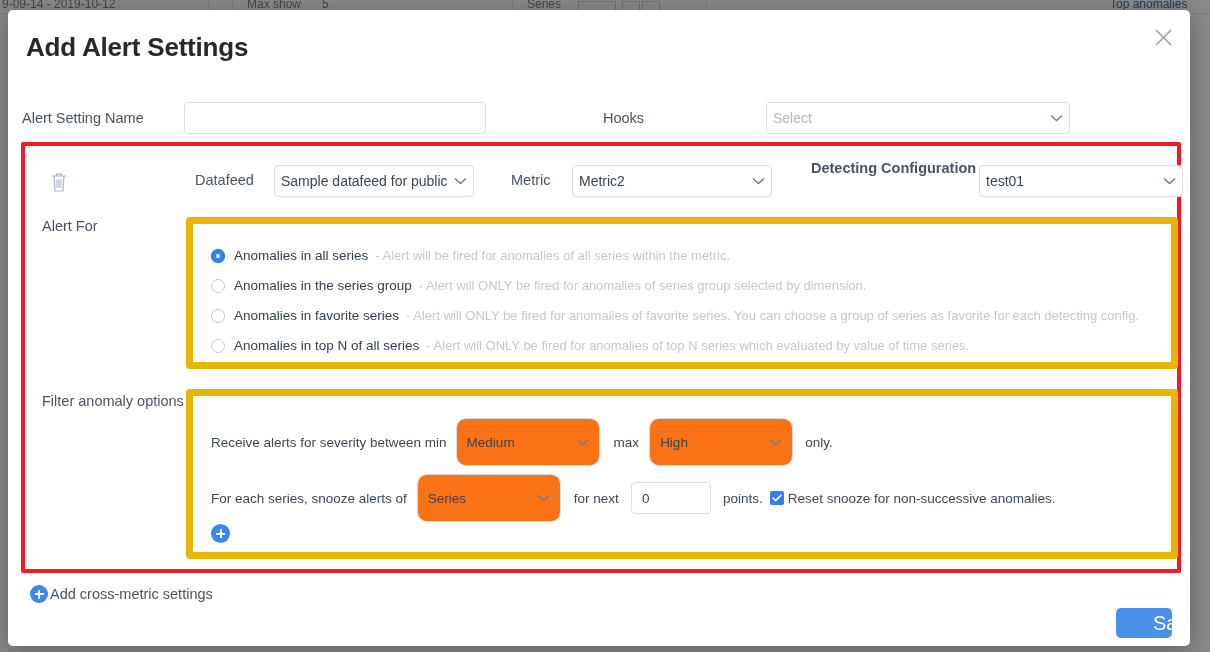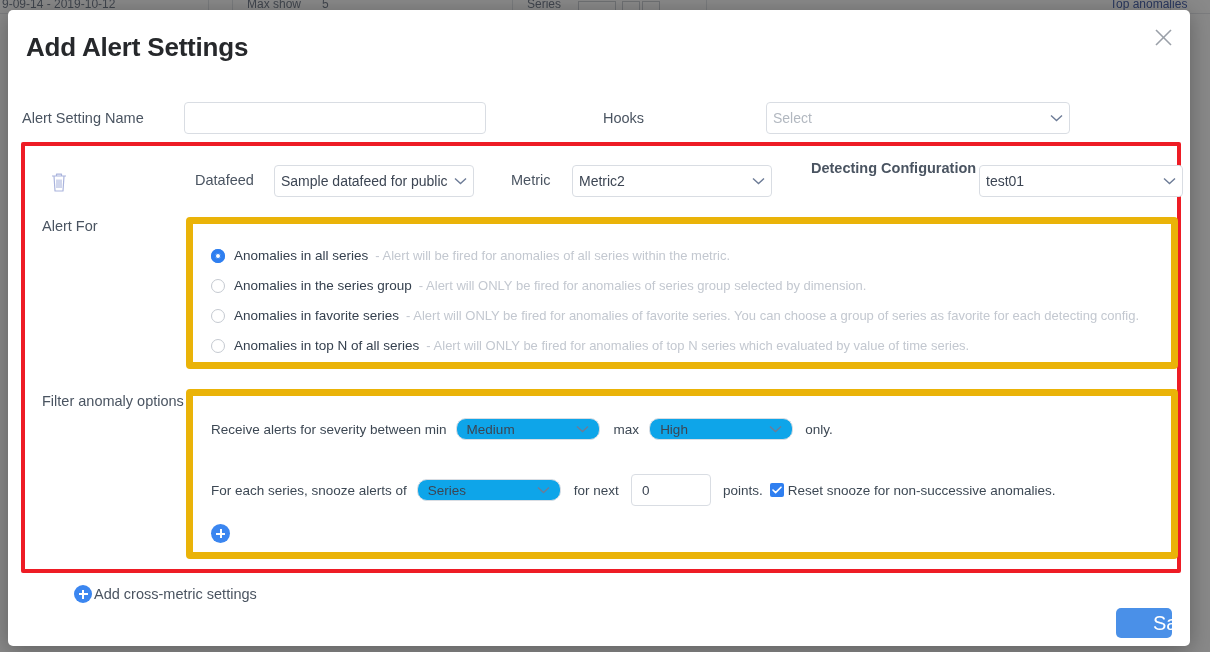--- a/index.html
+++ b/index.html
@@ -189,26 +189,26 @@
 
   .frow { position: absolute; display: flex; align-items: center; white-space: nowrap; }
   #frow-severity { left: 18px; top: 22px; }
   #frow-snooze   { left: 18px; top: 78px; }
 
   .frow .ftext { font-size: 13.5px; color: #3d4854; }
   .frow .sbx {
     position: relative;
     border: 1px solid #d9dde3;
     border-radius: 10px;
-    background: #0ea5e9;
+    background: #f97316;
     display: flex; align-items: center;
     padding: 0 10px;
     font-size: 13.5px;
     color: #3c4553;
-    height: 22px;
+    height: 48px;
     cursor: pointer;
     user-select: none;
   }
   .frow .sbx .sel-val { flex: 1 1 auto; }
   .frow .numbox {
     border: 1px solid #d9dde3;
     border-radius: 4px;
     height: 32px;
     font-size: 13.5px;
     color: #3c4553;
@@ -249,21 +249,20 @@
     position: absolute;
     width: 2px; height: 9px; background: #fff;
   }
 
   
   #add-cross {
     position: absolute;
     left: 22px; top: 575px;
     display: flex; align-items: center;
     cursor: pointer;
-    margin-left: 44px;
   }
   #add-cross .pc-wrap {
     position: relative;
     width: 18px; height: 18px; flex: 0 0 auto;
     margin-right: 2px;
   }
   #add-cross .lbl {
     font-size: 14.5px; color: #4a5461;
   }
 

